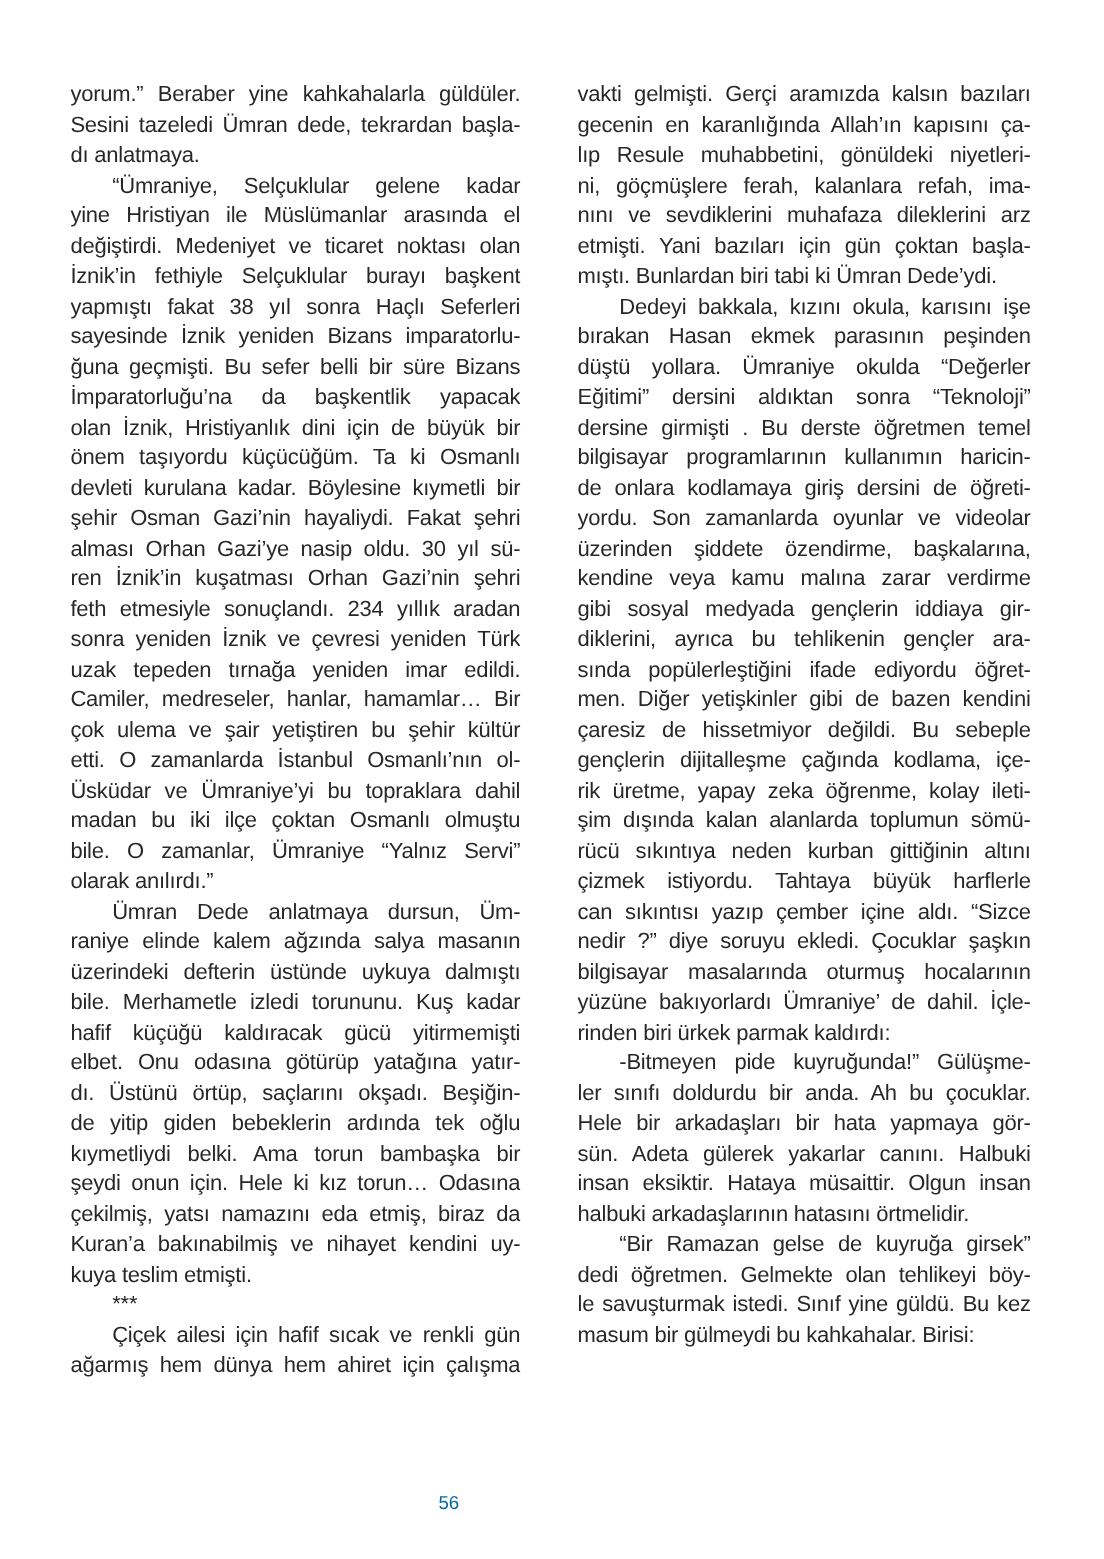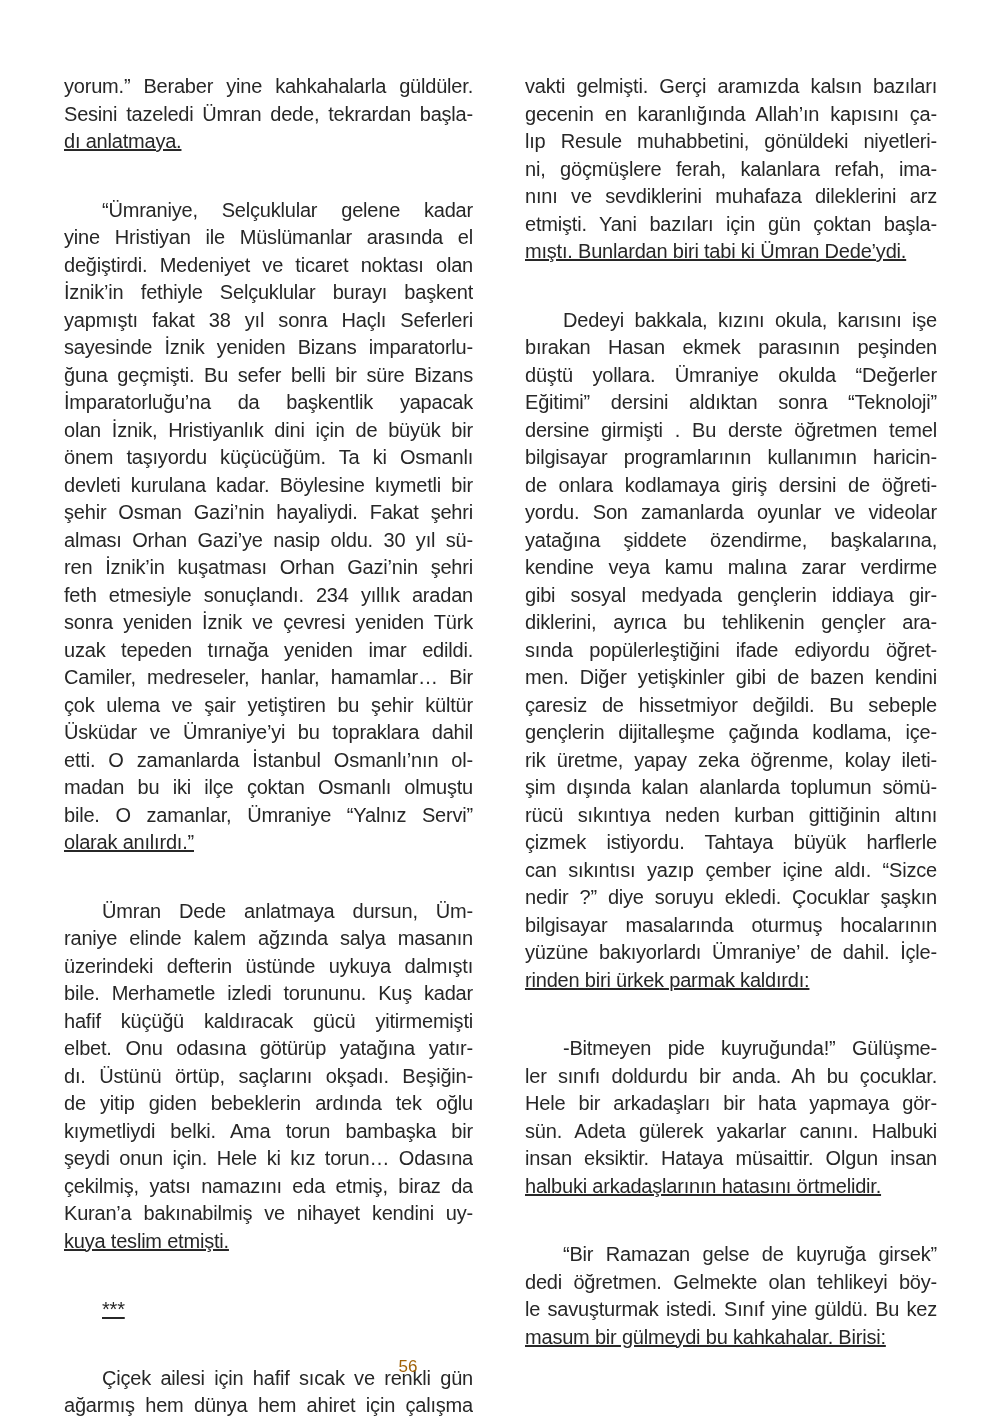--- a/index.html
+++ b/index.html
@@ -43,35 +43,33 @@
     height: 27.5px;
     letter-spacing: -0.2px;
     white-space: nowrap;
     overflow: hidden;
     text-align: justify;
     text-align-last: justify;
     text-justify: inter-word;
   }
   .line.last {
     text-align-last: left;
-    text-decoration: underline;
   }
   .line.indent {
     padding-left: 38px;
-    margin-top: 41px;
   }
   .page-number {
     position: absolute;
     top: 1356px;
     left: 0;
     width: 816px;
     text-align: center;
     font-size: 17px;
     line-height: 22px;
-    color: #a16207;
+    color: #0369a1;
   }
 </style>
 </head>
 <body>
 
 <div class="page">
   <div class="columns">
     <div class="column">
         <div class="para">
           <div class="line">yorum.” Beraber yine kahkahalarla güldüler.</div>
@@ -91,22 +89,22 @@
           <div class="line">önem taşıyordu küçücüğüm. Ta ki Osmanlı</div>
           <div class="line">devleti kurulana kadar. Böylesine kıymetli bir</div>
           <div class="line">şehir Osman Gazi’nin  hayaliydi. Fakat şehri</div>
           <div class="line">alması Orhan Gazi’ye nasip oldu. 30 yıl sü-</div>
           <div class="line">ren İznik’in kuşatması Orhan Gazi’nin şehri</div>
           <div class="line">feth etmesiyle sonuçlandı. 234 yıllık aradan</div>
           <div class="line">sonra yeniden İznik ve çevresi yeniden Türk</div>
           <div class="line">uzak tepeden tırnağa yeniden imar edildi.</div>
           <div class="line">Camiler, medreseler, hanlar, hamamlar… Bir</div>
           <div class="line">çok ulema ve şair yetiştiren bu şehir kültür</div>
+          <div class="line">etti. O zamanlarda İstanbul Osmanlı’nın ol-</div>
           <div class="line">Üsküdar ve Ümraniye’yi bu topraklara dahil</div>
-          <div class="line">etti. O zamanlarda İstanbul Osmanlı’nın ol-</div>
           <div class="line">madan bu iki ilçe çoktan Osmanlı olmuştu</div>
           <div class="line">bile. O zamanlar, Ümraniye “Yalnız Servi”</div>
           <div class="line last">olarak anılırdı.”</div>
         </div>
         <div class="para">
           <div class="line indent">Ümran Dede anlatmaya dursun, Üm-</div>
           <div class="line">raniye elinde kalem ağzında salya masanın</div>
           <div class="line">üzerindeki defterin üstünde uykuya dalmıştı</div>
           <div class="line">bile. Merhametle izledi torununu.  Kuş kadar</div>
           <div class="line">hafif küçüğü kaldıracak gücü yitirmemişti</div>
@@ -139,21 +137,21 @@
         </div>
         <div class="para">
           <div class="line indent">Dedeyi bakkala, kızını okula, karısını işe</div>
           <div class="line">bırakan Hasan ekmek parasının peşinden</div>
           <div class="line">düştü yollara. Ümraniye okulda “Değerler</div>
           <div class="line">Eğitimi” dersini aldıktan sonra  “Teknoloji”</div>
           <div class="line">dersine girmişti . Bu derste öğretmen temel</div>
           <div class="line">bilgisayar programlarının kullanımın haricin-</div>
           <div class="line">de onlara kodlamaya giriş dersini de öğreti-</div>
           <div class="line">yordu. Son zamanlarda oyunlar ve videolar</div>
-          <div class="line">yatağına şiddete özendirme, başkalarına,</div>
+          <div class="line">üzerinden şiddete özendirme, başkalarına,</div>
           <div class="line">kendine veya kamu malına zarar verdirme</div>
           <div class="line">gibi sosyal medyada gençlerin  iddiaya gir-</div>
           <div class="line">diklerini, ayrıca bu tehlikenin gençler ara-</div>
           <div class="line">sında popülerleştiğini ifade ediyordu öğret-</div>
           <div class="line">men. Diğer yetişkinler gibi de bazen kendini</div>
           <div class="line">çaresiz de hissetmiyor değildi. Bu sebeple</div>
           <div class="line">gençlerin dijitalleşme çağında kodlama, içe-</div>
           <div class="line">rik üretme, yapay zeka öğrenme, kolay ileti-</div>
           <div class="line">şim dışında kalan alanlarda  toplumun sömü-</div>
           <div class="line">rücü sıkıntıya neden kurban gittiğinin altını</div>

